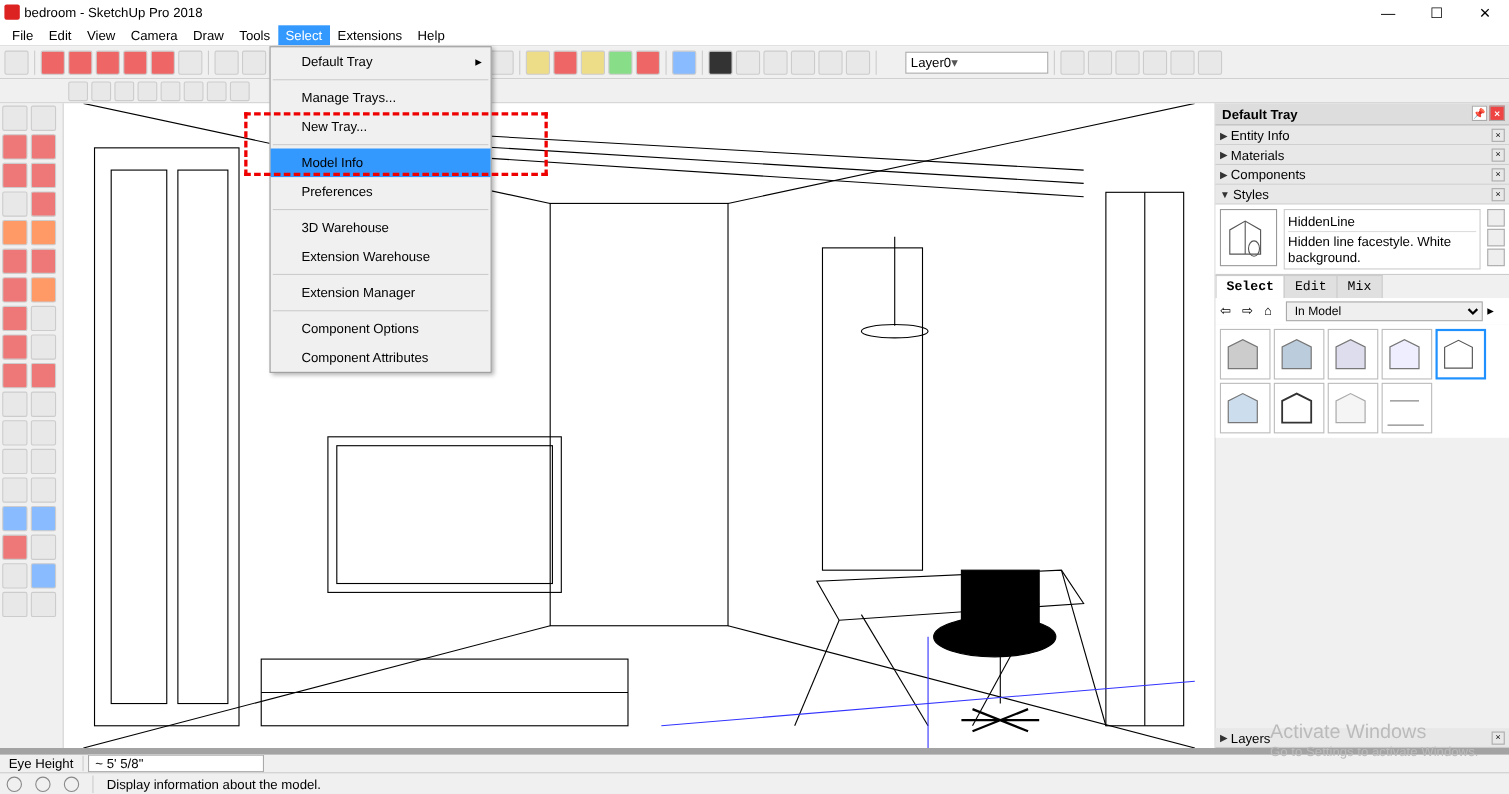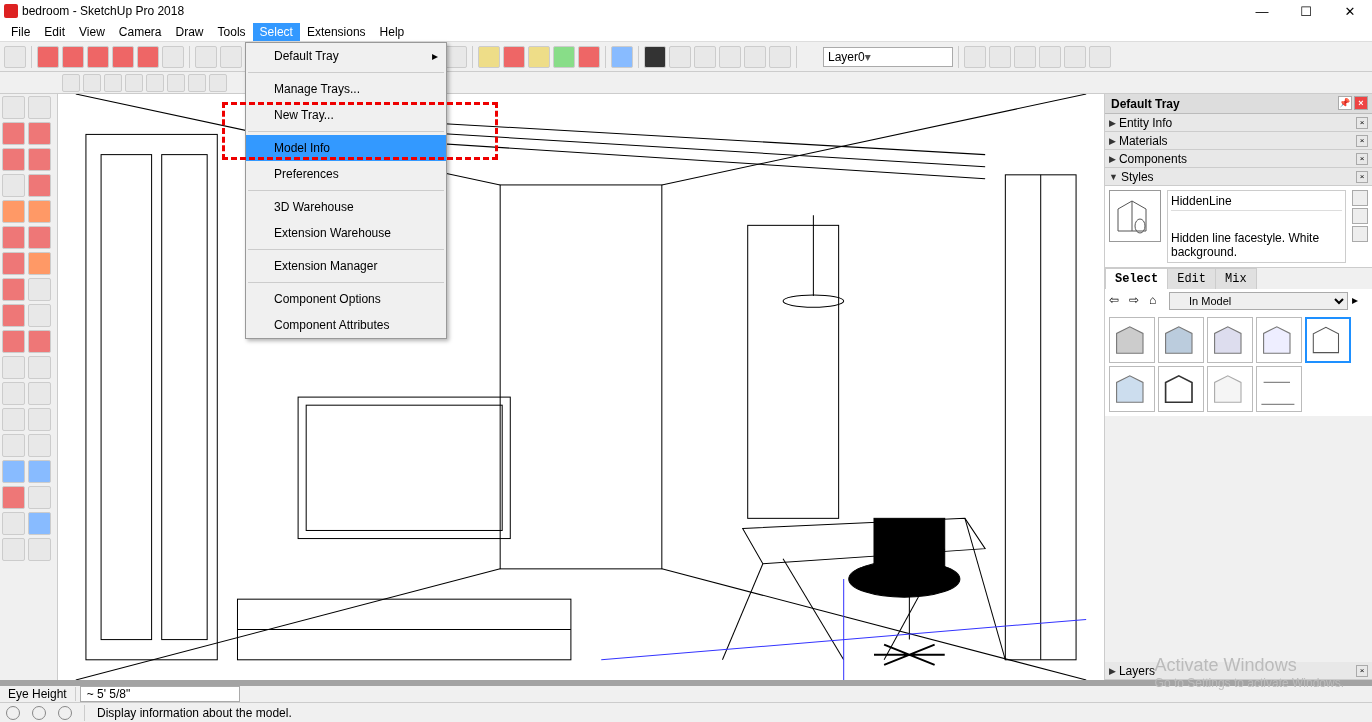--- a/index.html
+++ b/index.html
@@ -49,31 +49,31 @@
 .tray-title .pin, .tray-title .x { position: absolute; right: 4px; top: 2px; width: 14px; height: 14px; border: 1px solid #aaa; background: #fff; font-size: 9px; display: flex; align-items: center; justify-content: center; }
 .tray-title .pin { right: 20px; }
 .panel-head { height: 18px; background: #e8e8e8; border-bottom: 1px solid #ccc; display: flex; align-items: center; padding: 0 4px; gap: 3px; }
 .panel-head .arrow { font-size: 9px; color: #333; }
 .panel-head .ph-x { margin-left: auto; width: 12px; height: 12px; border: 1px solid #aaa; font-size: 8px; display: flex; align-items: center; justify-content: center; }
 
 .styles-body { padding: 4px; display: flex; gap: 6px; background: #fff; border-bottom: 1px solid #ccc; }
 .style-thumb-lg { width: 52px; height: 52px; border: 1px solid #999; background: #fff; position: relative; }
 .style-thumb-lg svg { width: 100%; height: 100%; }
 .style-info { flex: 1; border: 1px solid #ccc; padding: 3px; font-size: 11px; min-height: 52px; }
-.style-name { border-bottom: 1px solid #ddd; margin-bottom: 20px; padding-bottom: 2px; }
+.style-name { border-bottom: 1px solid #ddd; margin-bottom: 2px; padding-bottom: 2px; }
 .style-btns { display: flex; flex-direction: column; gap: 2px; }
 .style-btns .sb { width: 16px; height: 16px; border: 1px solid #aaa; background: #eee; }
 
 .style-tabs { display: flex; background: #f0f0f0; }
 .style-tabs .stab { padding: 3px 9px; border: 1px solid #ccc; border-bottom: none; background: #e0e0e0; margin-right: -1px; font-family: Liberation Mono, monospace; }
 .style-tabs .stab.active { background: #fff; font-weight: 600; }
 
 .style-nav { height: 24px; display: flex; align-items: center; gap: 4px; padding: 2px 4px; background: #fff; }
 .style-nav .nbtn { width: 16px; height: 16px; }
-.style-nav select { flex: 1; height: 18px; border: 1px solid #aaa; font-size: 11px; padding-left: 15px; }
+.style-nav select { flex: 1; height: 18px; border: 1px solid #aaa; font-size: 11px; padding-left: 3px; }
 
 .style-grid { display: flex; flex-wrap: wrap; gap: 3px; padding: 4px; background: #fff; }
 .sthumb { width: 46px; height: 46px; border: 1px solid #bbb; background: #fff; }
 .sthumb.selected { border: 2px solid #1e90ff; }
 .sthumb svg { width: 100%; height: 100%; }
 
 
 .dropdown { position: absolute; left: 245px; top: 42px; width: 202px; background: #f0f0f0; border: 1px solid #999; box-shadow: 2px 2px 4px rgba(0,0,0,.3); z-index: 100; }
 .dd-item { height: 26px; display: flex; align-items: center; padding: 0 28px; position: relative; }
 .dd-item.hover { background: #3399ff; color: #000000; align-items: center; }

